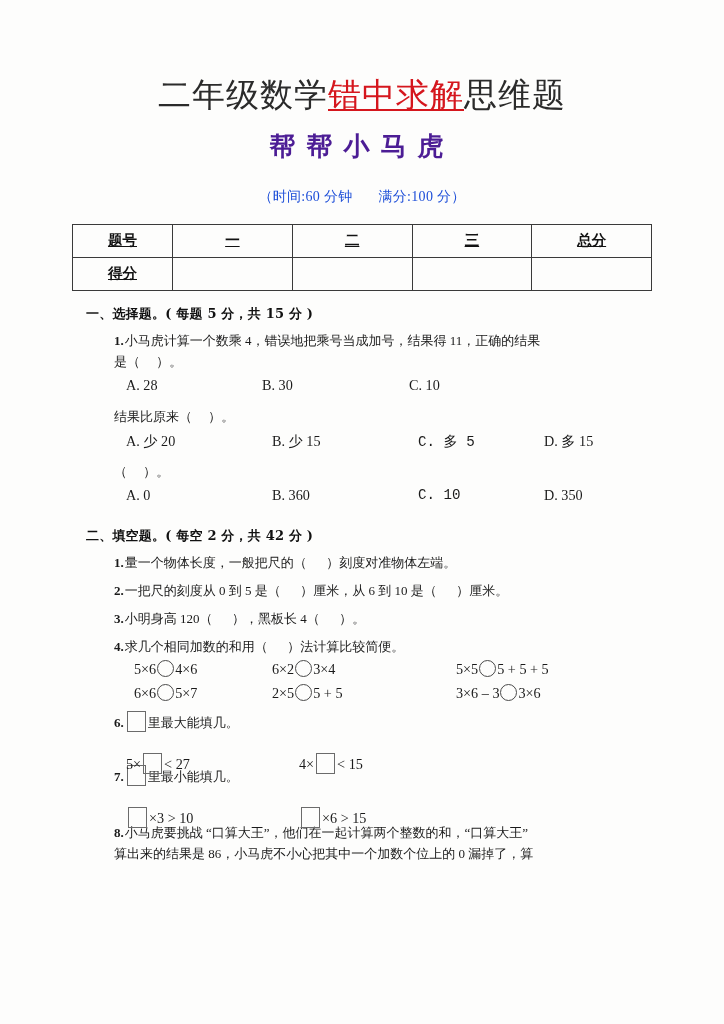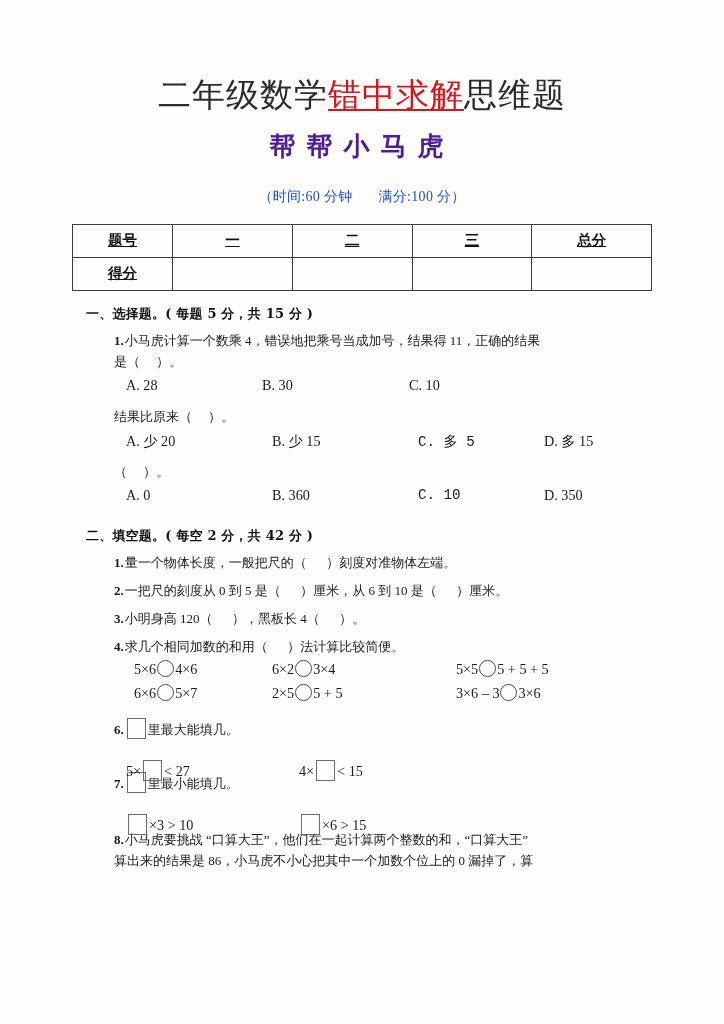--- a/index.html
+++ b/index.html
@@ -213,21 +213,21 @@
         <span class="cell c2"><span>6×2</span><span class="circ"></span><span>3×4</span></span>
         <span class="cell c3"><span>5×5</span><span class="circ"></span><span>5 + 5 + 5</span></span>
       </div>
       <div class="cmp-row">
         <span class="cell c1"><span>6×6</span><span class="circ"></span><span>5×7</span></span>
         <span class="cell c2"><span>2×5</span><span class="circ"></span><span>5 + 5</span></span>
         <span class="cell c3"><span>3×6 – 3</span><span class="circ"></span><span>3×6</span></span>
       </div>
     </div>
 
-    <div class="q" style="margin-top:10px;"><span class="num">6.</span><span class="box"></span><span>里最大能填几。</span></div>
+    <div class="q" style="margin-top:3px;"><span class="num">6.</span><span class="box"></span><span>里最大能填几。</span></div>
     <div class="exp-row">
       <span class="cell e1"><span>5×</span><span class="box"></span><span>&lt; 27</span></span>
       <span class="cell e2"><span>4×</span><span class="box"></span><span>&lt; 15</span></span>
     </div>
 
     <div class="q" style="margin-top:3px;"><span class="num">7.</span><span class="box"></span><span>里最小能填几。</span></div>
     <div class="exp-row">
       <span class="cell e1"><span class="box"></span><span>×3 &gt; 10</span></span>
       <span class="cell e2"><span class="box"></span><span>×6 &gt; 15</span></span>
     </div>

